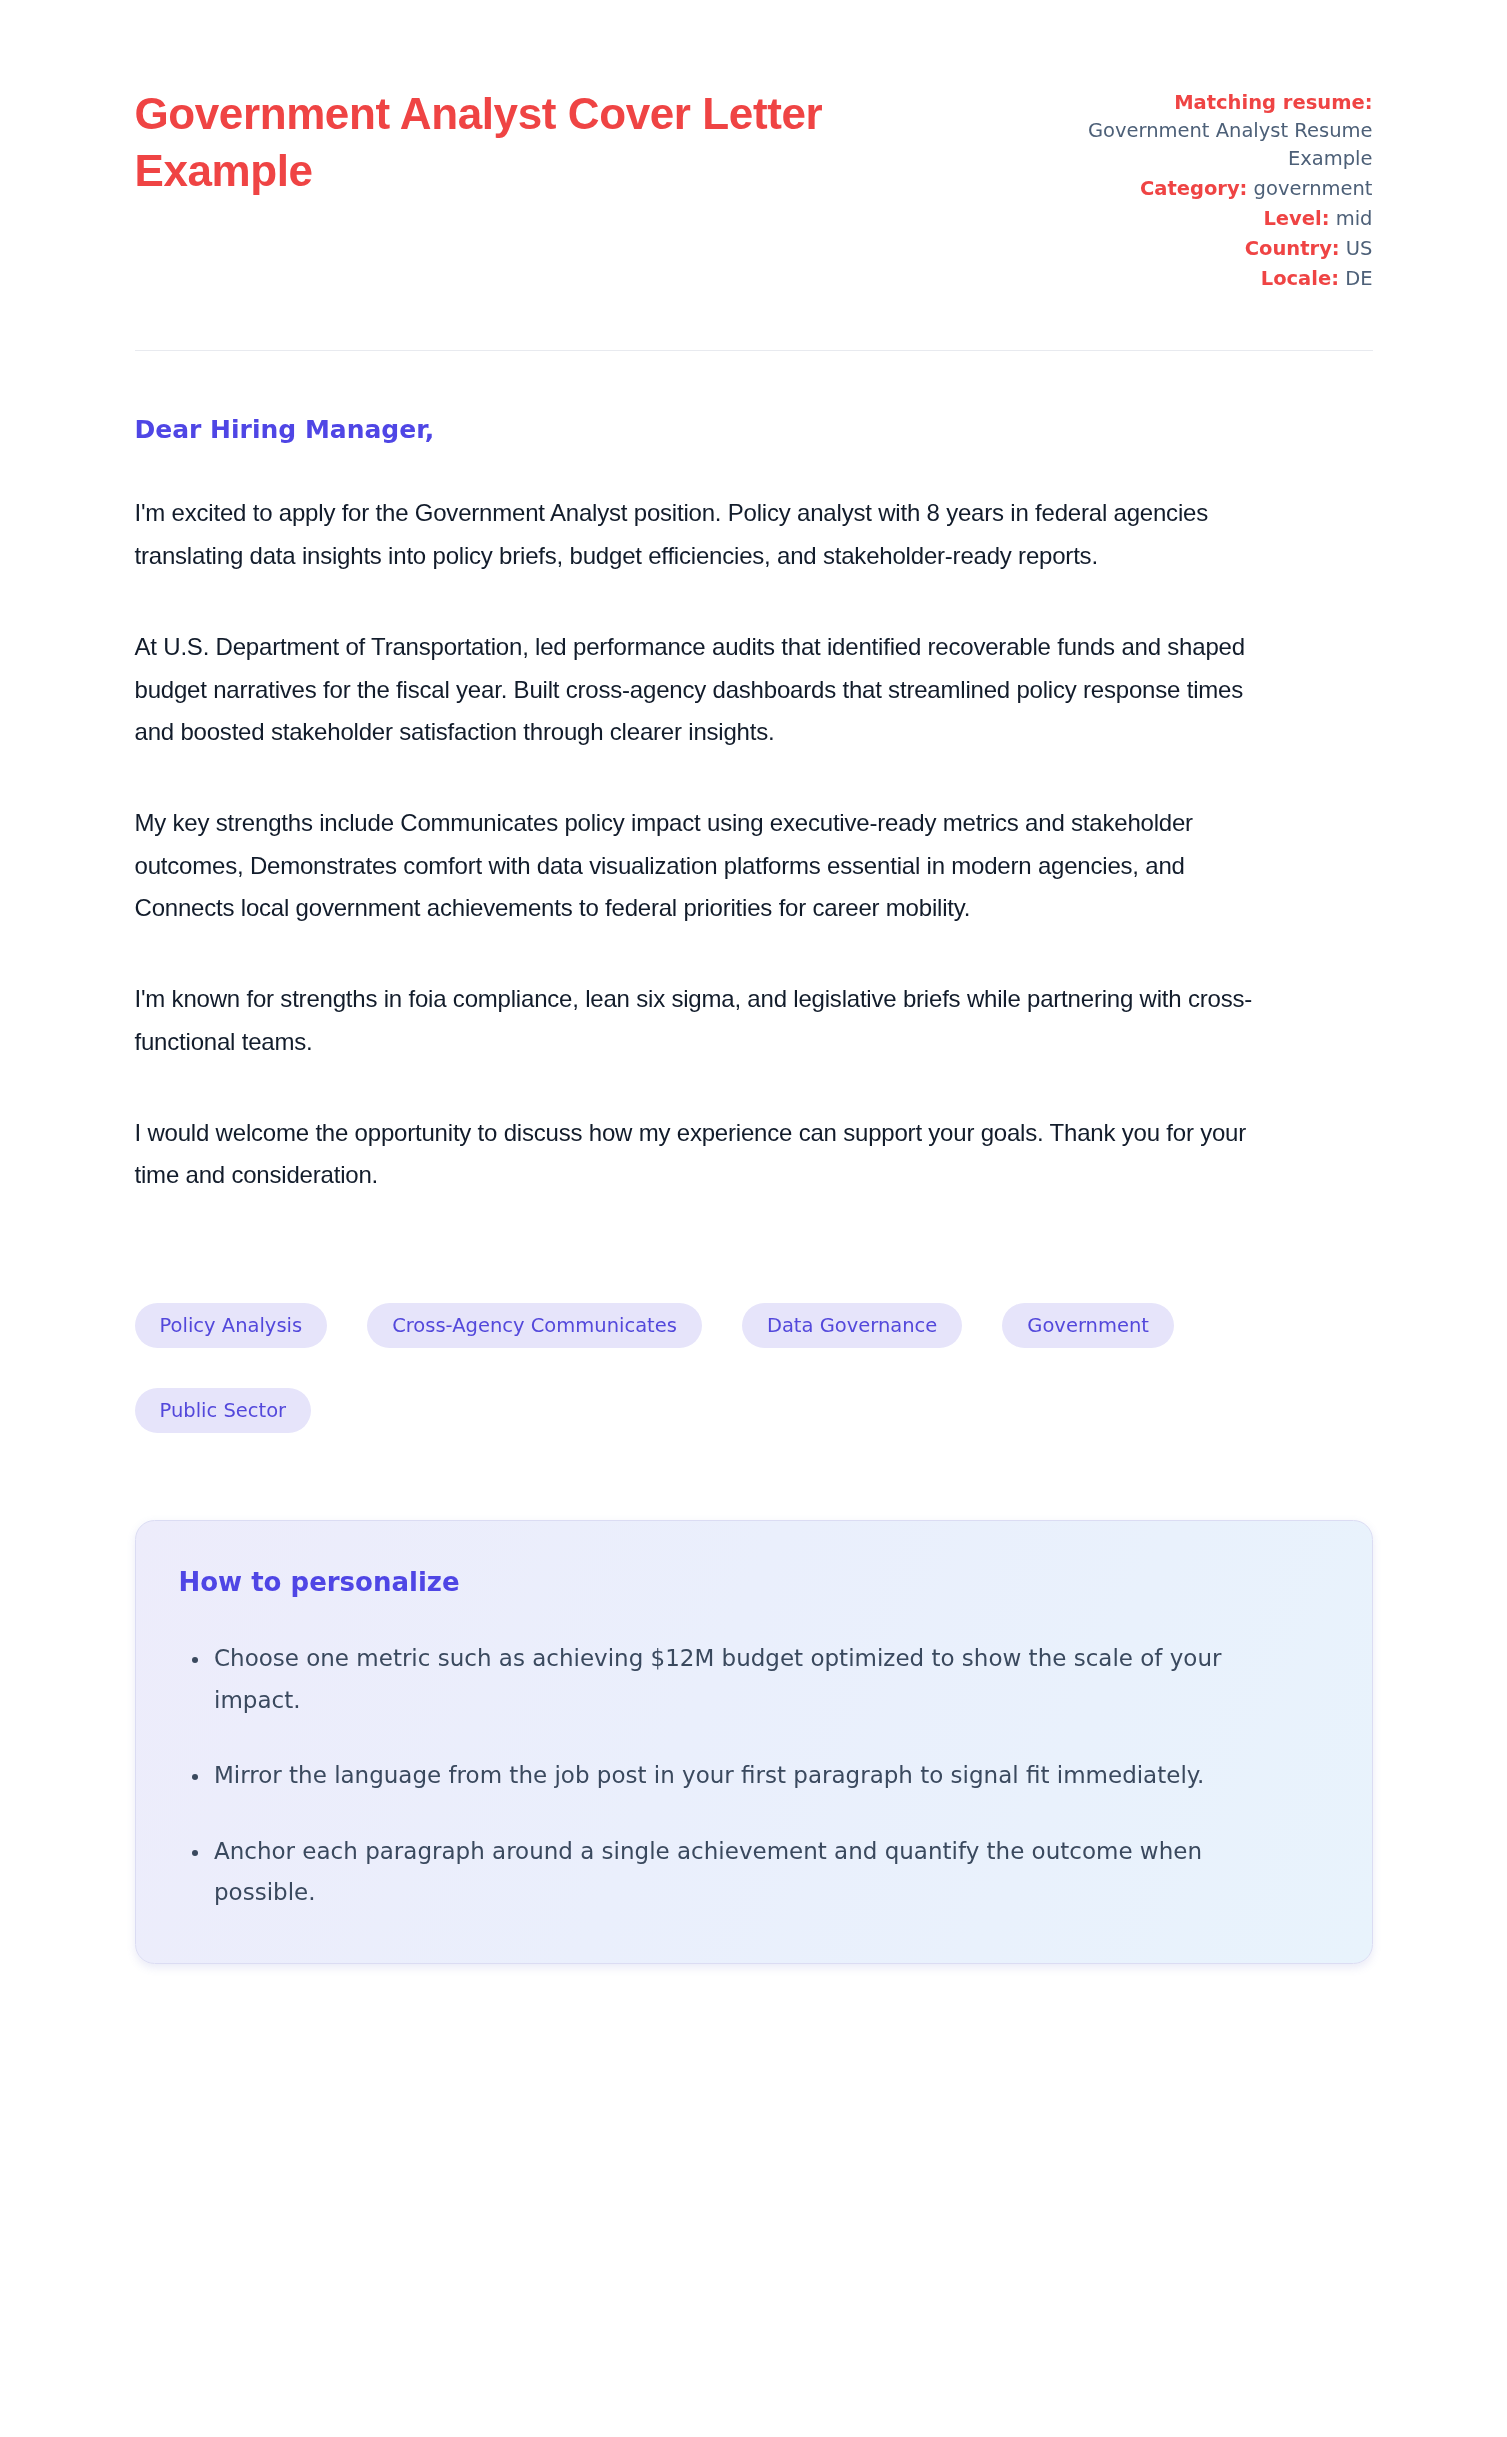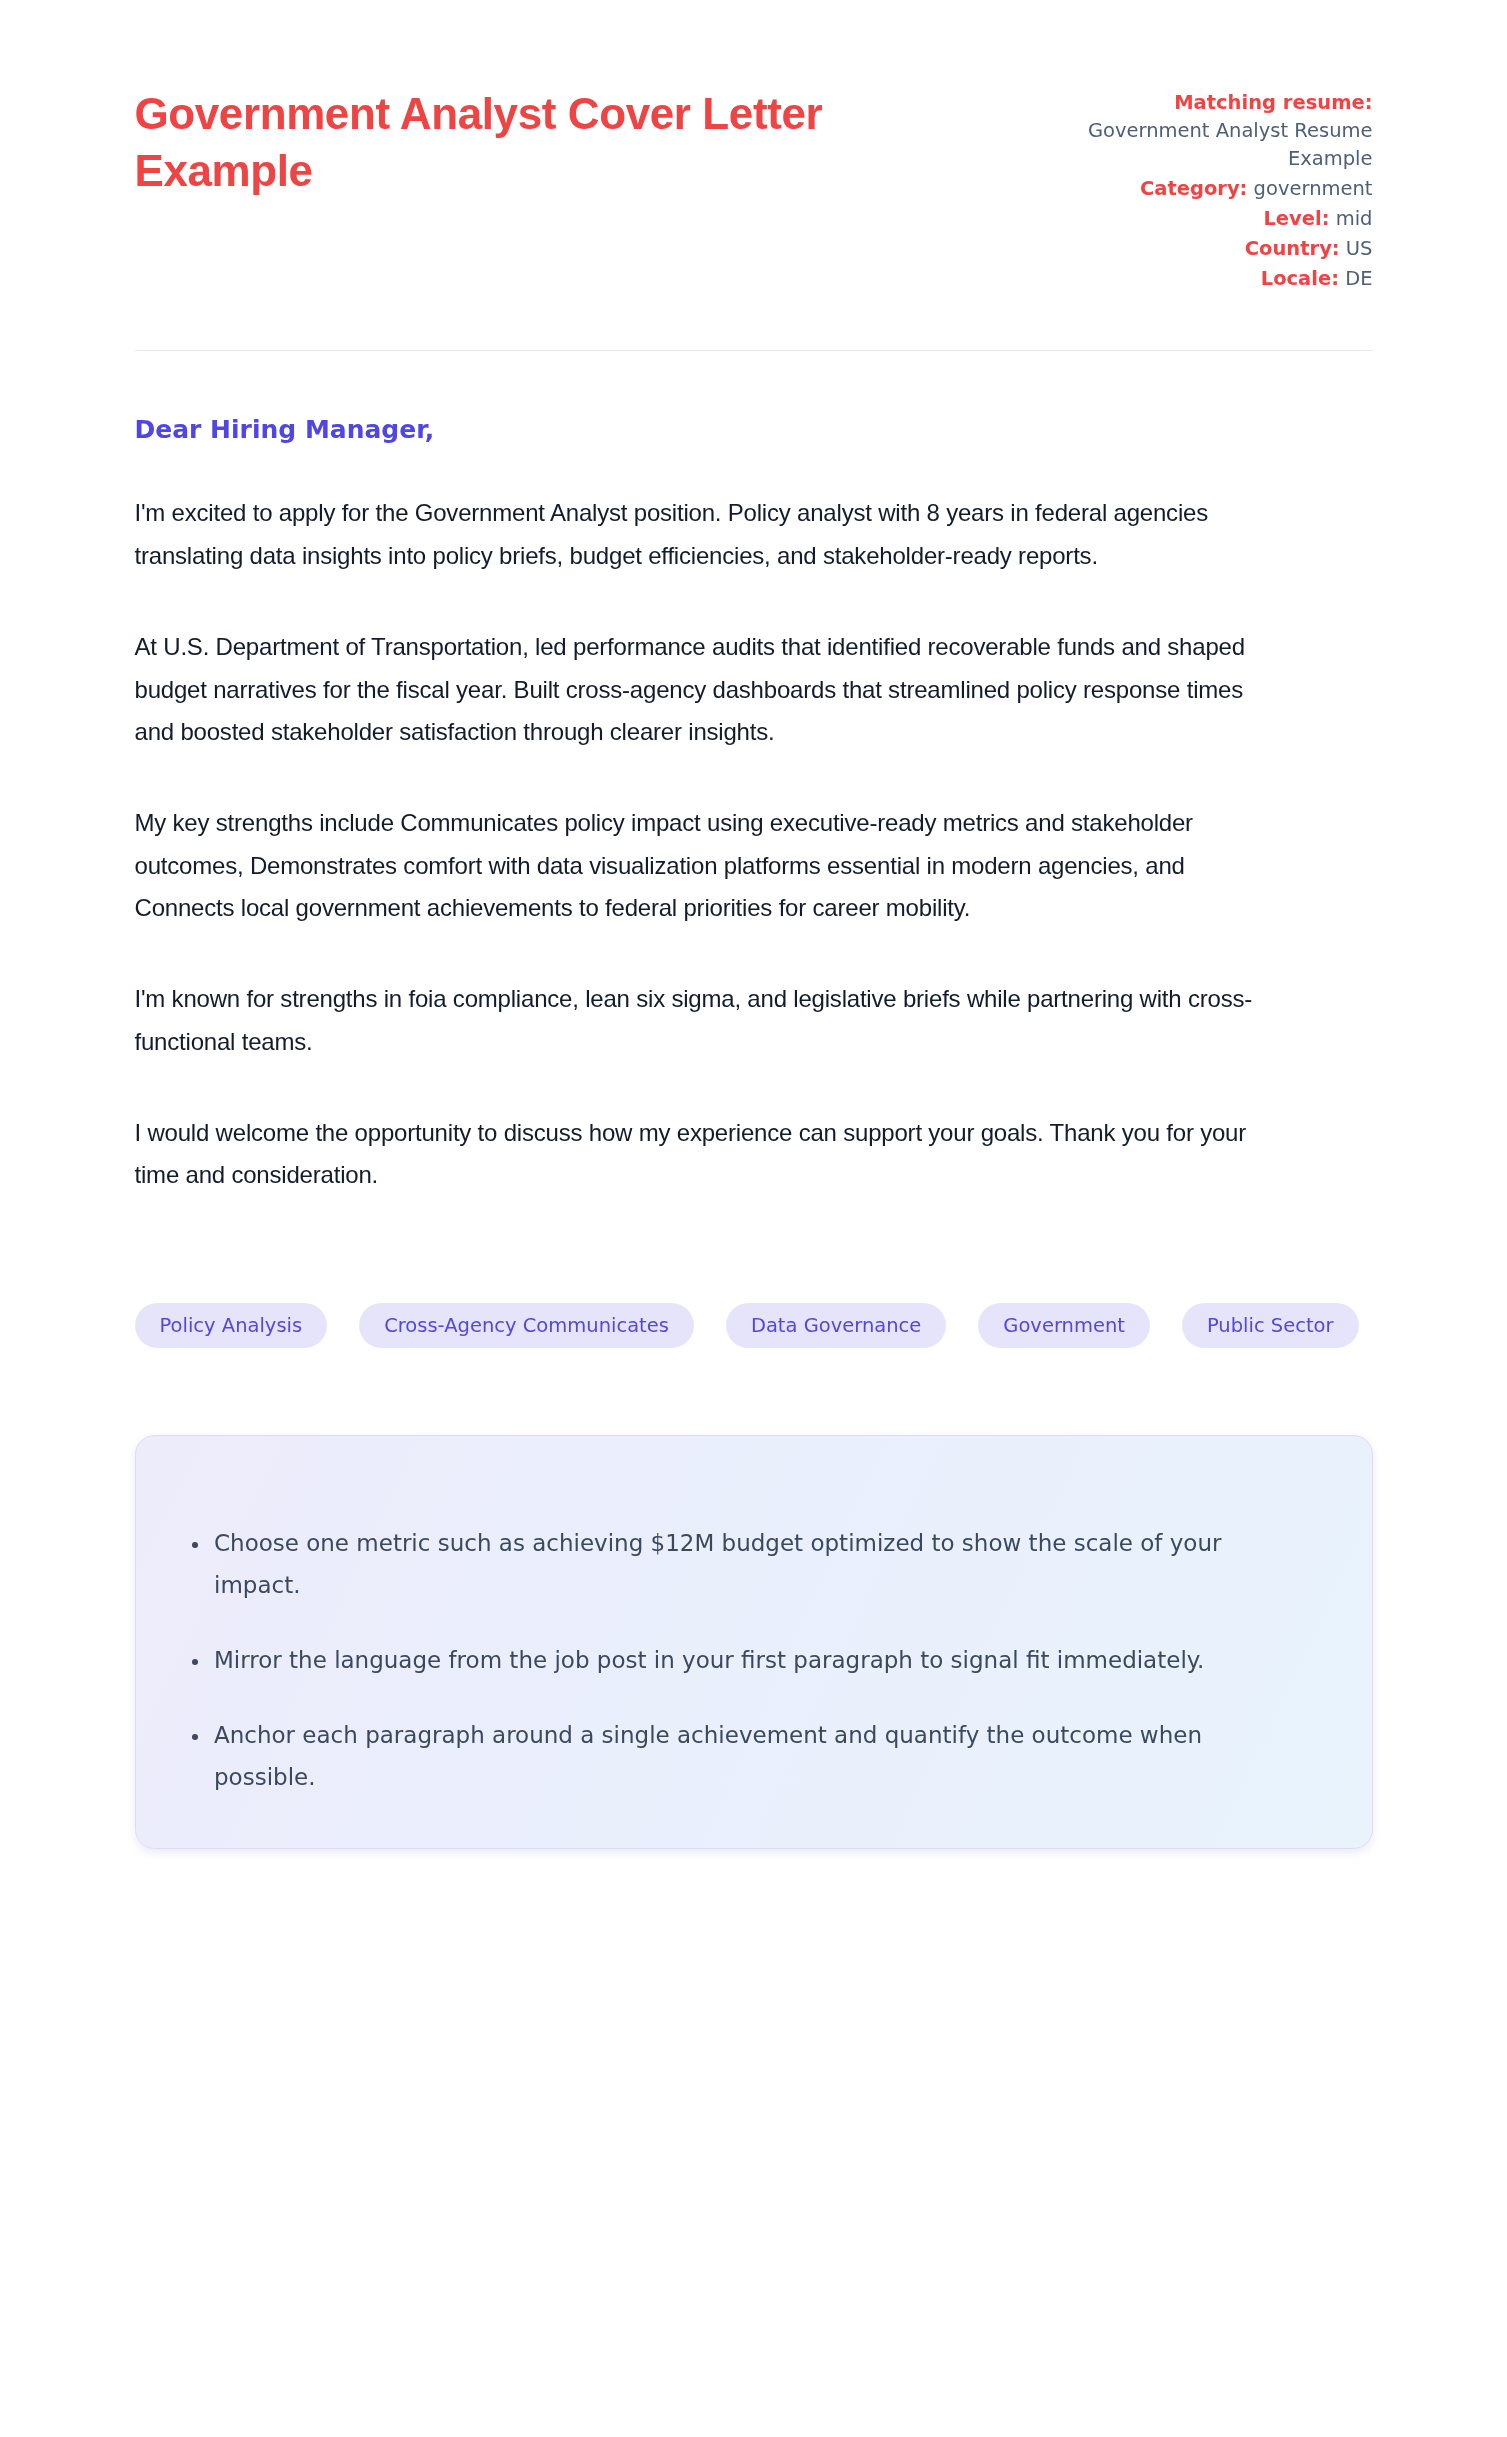--- a/index.html
+++ b/index.html
@@ -88,21 +88,21 @@
     margin-top: 21px;
     font-size: 24px;
     color: #5d6c80;
   }
 
   
   .tags {
     margin-top: 106px;
     display: flex;
     flex-wrap: wrap;
-    gap: 32px;
+    gap: 40px;
     list-style: none;
   }
   .tag {
     background: #e6e4fa;
     color: #5348db;
     font-family: "DejaVu Sans", sans-serif;
     font-size: 19.5px;
     line-height: 1;
     padding: 13.3px 25px 12.4px;
     border-radius: 886px;
@@ -188,20 +188,21 @@
 
   <ul class="tags">
     <li class="tag">Policy Analysis</li>
     <li class="tag">Cross-Agency Communicates</li>
     <li class="tag">Data Governance</li>
     <li class="tag">Government</li>
     <li class="tag">Public Sector</li>
   </ul>
 
   <section class="tips">
+    <h2 class="tips-title">How to personalize</h2>
     <ul class="tips-list">
       <li class="tip">Choose one metric such as achieving $12M budget optimized to show the scale of your impact.</li>
       <li class="tip">Mirror the language from the job post in your first paragraph to signal fit immediately.</li>
       <li class="tip">Anchor each paragraph around a single achievement and quantify the outcome when possible.</li>
     </ul>
   </section>
 
 </main>
 
 

